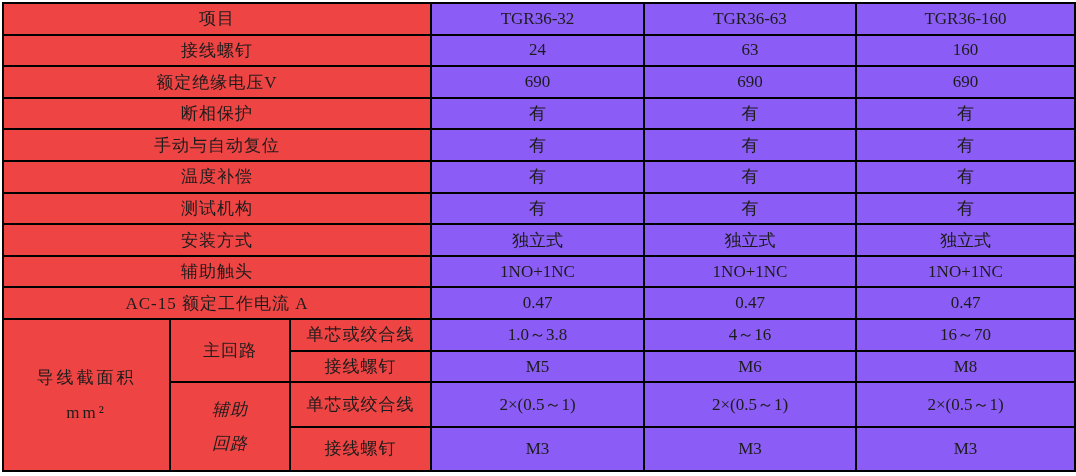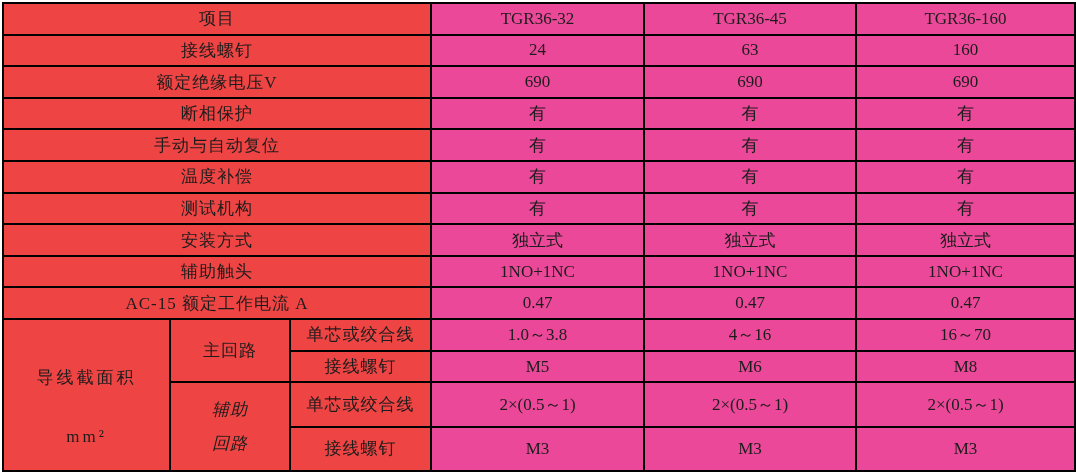--- a/index.html
+++ b/index.html
@@ -20,42 +20,42 @@
     overflow:hidden;
     white-space:nowrap;
     color:#1c1c1c;
   }
   td.hdr{
     background:#ef4444;
     color:#ffffff;
     letter-spacing:1px;
   }
   td.group-cell{letter-spacing:3px;}
-  .stack-line{display:block;line-height:35px;white-space:nowrap;margin-top:24px;}
+  .stack-line{display:block;line-height:35px;white-space:nowrap;}
   .stack-line-wide{display:block;line-height:34px;white-space:nowrap;font-style:italic;}
-  td.val{background:#ec4899;}
+  td.val{background:#8b5cf6;}
 </style>
 </head>
 <body>
 
 <table class="spec">
   <colgroup>
     <col style="width:167px">
       <col style="width:120px">
       <col style="width:141px">
     <col style="width:213px">
       <col style="width:212px">
       <col style="width:219px">
   </colgroup>
 
   <tbody>
       <tr>
     <td class="hdr" colspan="3">项目</td>
     <td class="val">TGR36-32</td>
-    <td class="val">TGR36-45</td>
+    <td class="val">TGR36-63</td>
     <td class="val">TGR36-160</td>
   </tr>
 
   <tr>
     <td class="hdr" colspan="3">接线螺钉</td>
     <td class="val">24</td>
     <td class="val">63</td>
     <td class="val">160</td>
   </tr>
   <tr>

